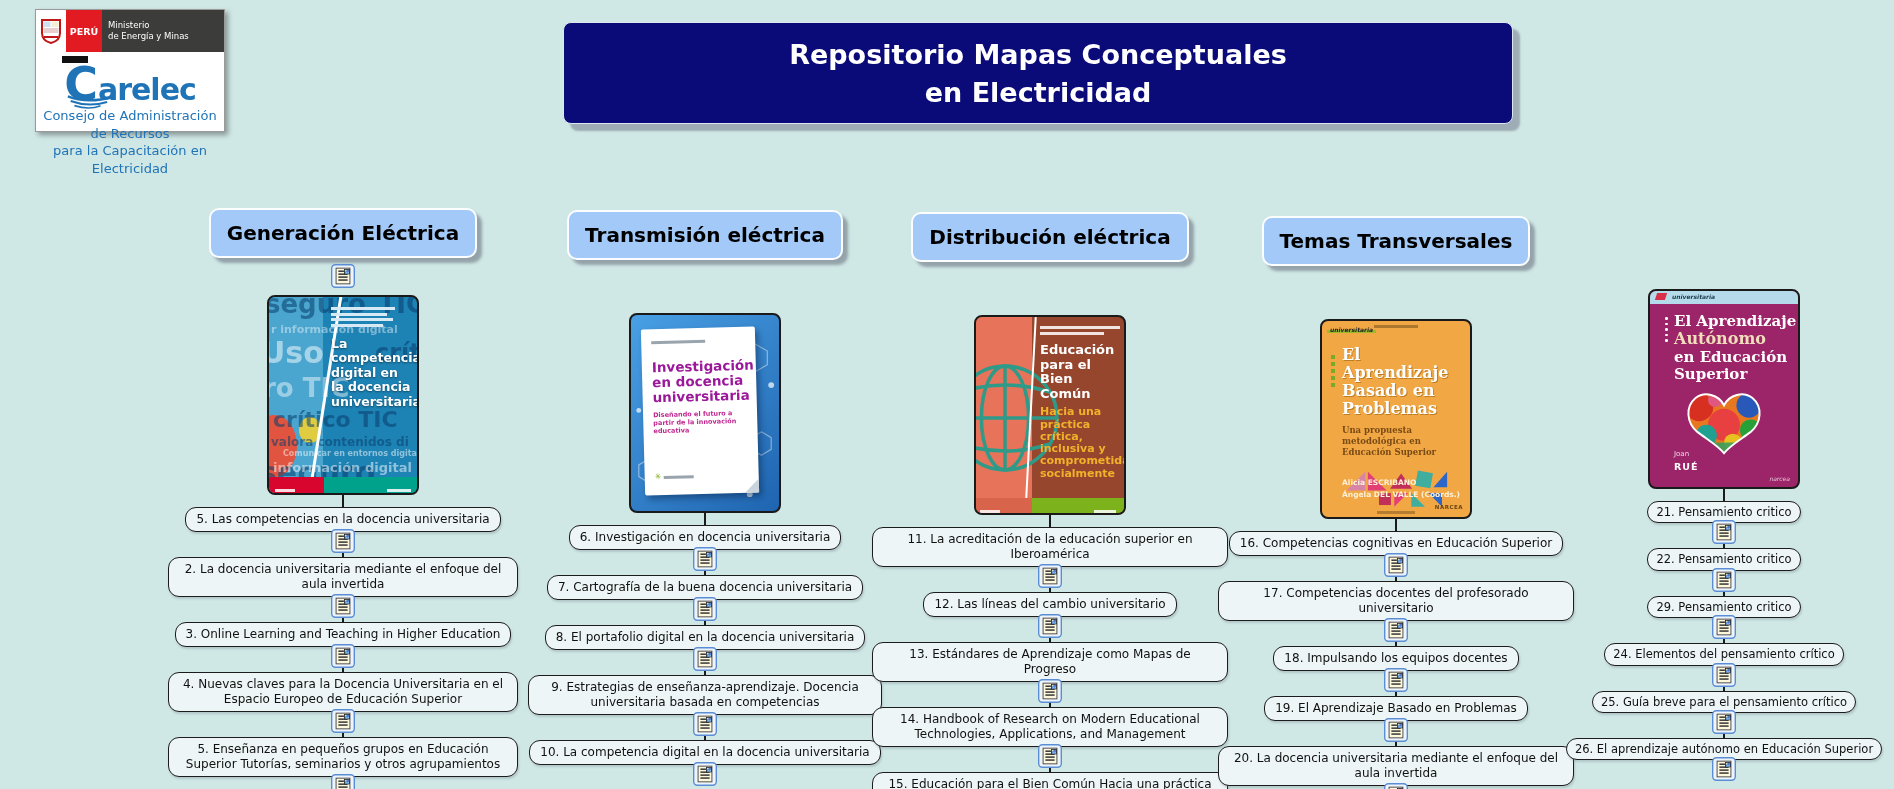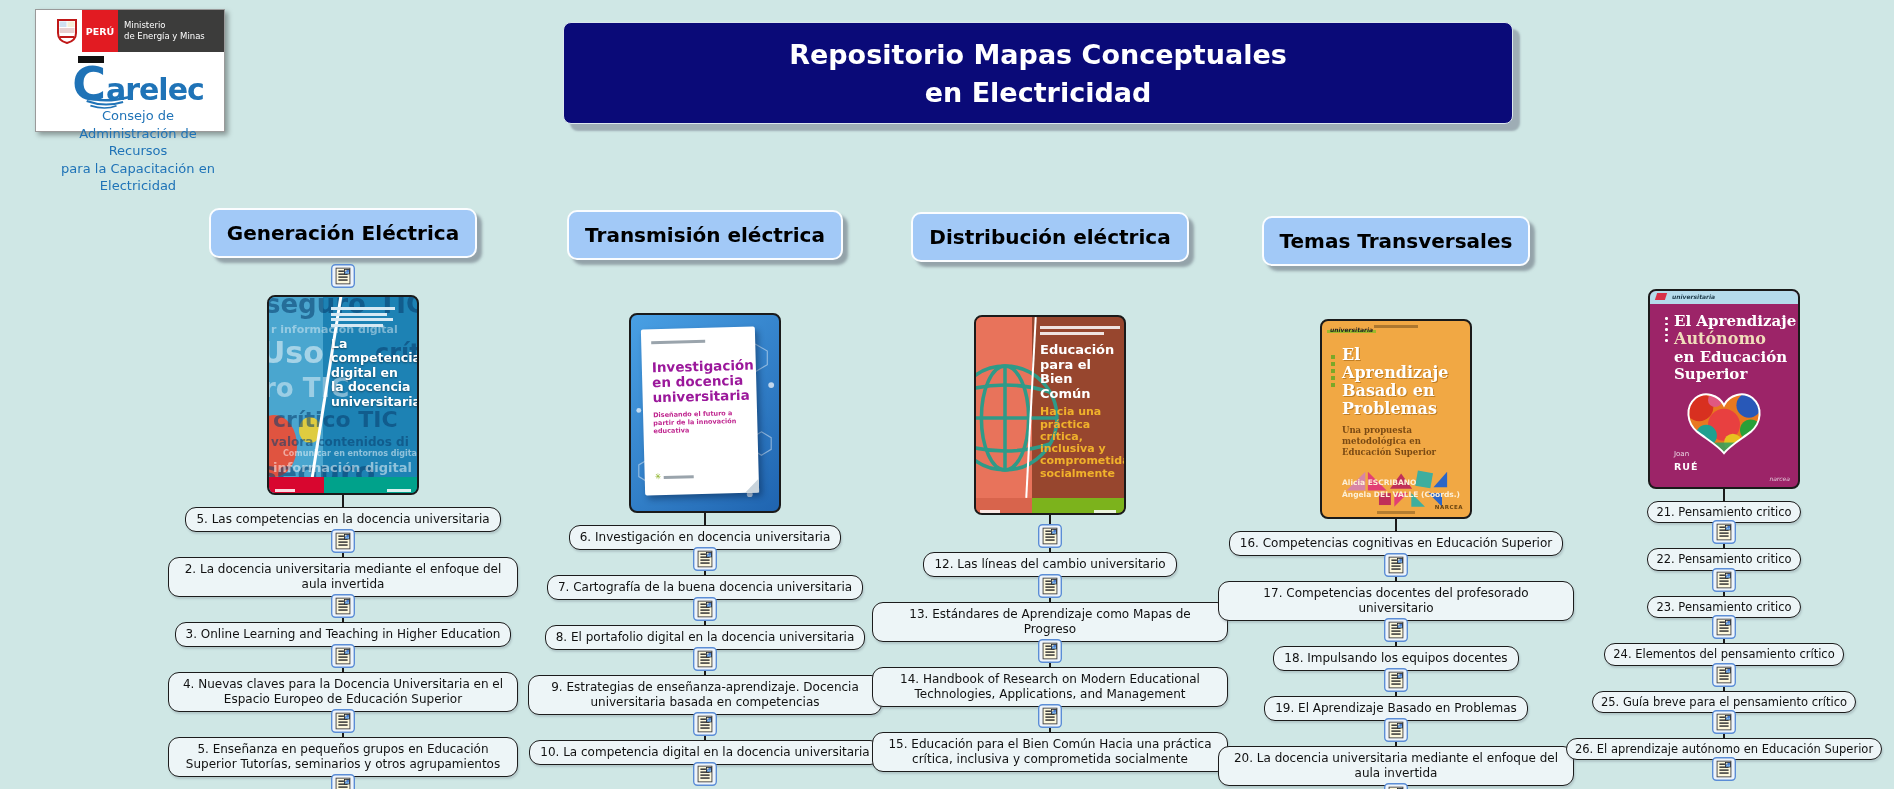--- a/index.html
+++ b/index.html
@@ -2,21 +2,21 @@
 <html><head>
 <meta charset="utf-8">
 <style>
   * { margin:0; padding:0; box-sizing:border-box; }
   body { margin:0; background:#cfe7e5; }
   .page { position:relative; width:1894px; height:789px; background:#cfe7e5;
           font-family:"DejaVu Sans","Liberation Sans",sans-serif; overflow:hidden; }
 
   
   .logo { position:absolute; left:35px; top:9px; width:190px; height:123px; background:#fff;
-          border:1px solid #9a9a9a; box-shadow:3px 3px 5px rgba(0,0,0,.35);padding-left:16px; }
+          border:1px solid #9a9a9a; box-shadow:3px 3px 5px rgba(0,0,0,.35); }
   .logo-top { display:flex; height:42px; }
   .coat { width:30px; background:#fff; display:flex; align-items:center; justify-content:center; }
   .peru-chip { width:36px; background:#e21b22; color:#fff; font-size:9.5px; font-weight:bold;
                display:flex; align-items:center; justify-content:center; }
   .ministry { flex:1; background:#3c3c3b; color:#fff; font-size:8.5px; line-height:1.3;
               display:flex; flex-direction:column; justify-content:center; padding-left:6px; }
   .logo-dash { width:26px; height:7px; background:#111; margin:4px 0 0 26px; }
   .brand { position:relative; text-align:center; color:#1f73b7; font-weight:bold; margin-top:-6px; }
   .brand .bc { font-size:46px; }
   .brand .br { font-size:30px; letter-spacing:-1px; }
@@ -420,20 +420,21 @@
           </div>
         <div class="bk3-title">Educación para el Bien Común</div>
         <div class="bk3-sub">Hacia una práctica crítica, inclusiva y comprometida socialmente</div>
       </div>
       <div class="bk3-bottom">
         <div class="bb-l"><span class="tinybar"></span></div>
         <div class="bb-r"><span class="tinybar"></span></div>
       </div>
     </div>
     <div class="items">
+      <div class="item">11. La acreditación de la educación superior en Iberoamérica</div>
       <span class="res-icon">
           <svg width="24" height="24" viewBox="0 0 26 26">
   <rect x="0.75" y="0.75" width="24.5" height="24.5" rx="4" fill="#eef4fb" stroke="#5b8dd6" stroke-width="1.5"></rect>
   <rect x="5.5" y="4.5" width="15" height="17" fill="#fdf8dc" stroke="#444" stroke-width="1"></rect>
   <rect x="8" y="7" width="6" height="1.6" fill="#333"></rect>
   <rect x="8" y="10.2" width="10" height="1.6" fill="#333"></rect>
   <rect x="8" y="13.4" width="10" height="1.6" fill="#333"></rect>
   <rect x="8" y="16.6" width="10" height="1.6" fill="#333"></rect>
   <rect x="14.5" y="5.8" width="5.5" height="5" fill="#4a7bd0" stroke="#222" stroke-width="0.8"></rect>
   <circle cx="16" cy="7.2" r="0.9" fill="#e8e0b0"></circle>
@@ -663,21 +664,21 @@
   <rect x="5.5" y="4.5" width="15" height="17" fill="#fdf8dc" stroke="#444" stroke-width="1"></rect>
   <rect x="8" y="7" width="6" height="1.6" fill="#333"></rect>
   <rect x="8" y="10.2" width="10" height="1.6" fill="#333"></rect>
   <rect x="8" y="13.4" width="10" height="1.6" fill="#333"></rect>
   <rect x="8" y="16.6" width="10" height="1.6" fill="#333"></rect>
   <rect x="14.5" y="5.8" width="5.5" height="5" fill="#4a7bd0" stroke="#222" stroke-width="0.8"></rect>
   <circle cx="16" cy="7.2" r="0.9" fill="#e8e0b0"></circle>
   <path d="M14.8 10.3 l2 -2 l1.4 1.2 l1.3 -1.6 l0 2.4 z" fill="#88c0e8"></path>
 </svg>
         </span>
-      <div class="item">23. Pensamiento critico</div>
+      <div class="item">29. Pensamiento critico</div>
       <span class="res-icon">
           <svg width="24" height="24" viewBox="0 0 26 26">
   <rect x="0.75" y="0.75" width="24.5" height="24.5" rx="4" fill="#eef4fb" stroke="#5b8dd6" stroke-width="1.5"></rect>
   <rect x="5.5" y="4.5" width="15" height="17" fill="#fdf8dc" stroke="#444" stroke-width="1"></rect>
   <rect x="8" y="7" width="6" height="1.6" fill="#333"></rect>
   <rect x="8" y="10.2" width="10" height="1.6" fill="#333"></rect>
   <rect x="8" y="13.4" width="10" height="1.6" fill="#333"></rect>
   <rect x="8" y="16.6" width="10" height="1.6" fill="#333"></rect>
   <rect x="14.5" y="5.8" width="5.5" height="5" fill="#4a7bd0" stroke="#222" stroke-width="0.8"></rect>
   <circle cx="16" cy="7.2" r="0.9" fill="#e8e0b0"></circle>

